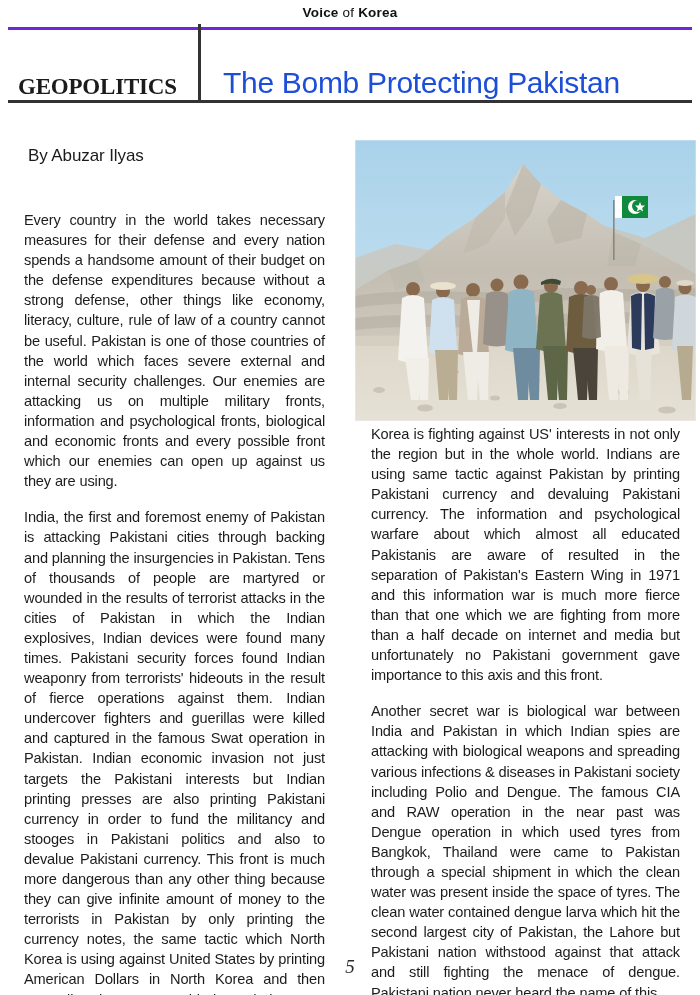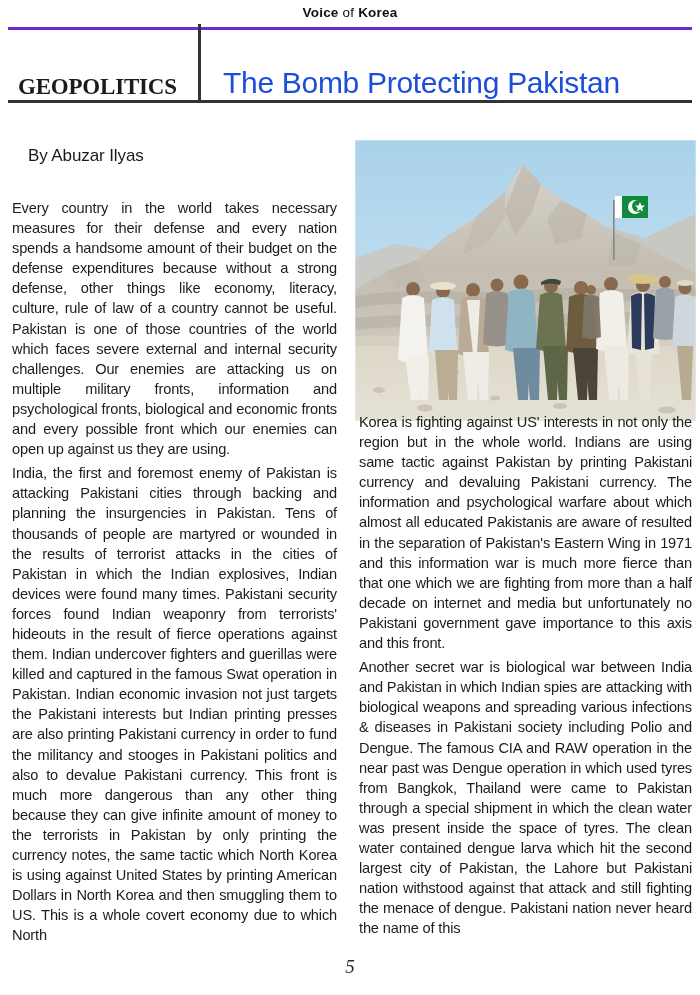--- a/index.html
+++ b/index.html
@@ -100,21 +100,21 @@
 
   
   .col {
     position: absolute;
     font-size: 14.6px;
     line-height: 20.1px;
     text-align: justify;
     color: #1c1c1c;
     letter-spacing: -0.15px;
   }
-  .col p { margin: 4px; }
+  .col p { margin: 16px; }
   .col-left {
     top: 194px;
     left: 8px;
     width: 333px;
   }
   .col-right {
     top: 408px;
     left: 355px;
     width: 341px;
   }

